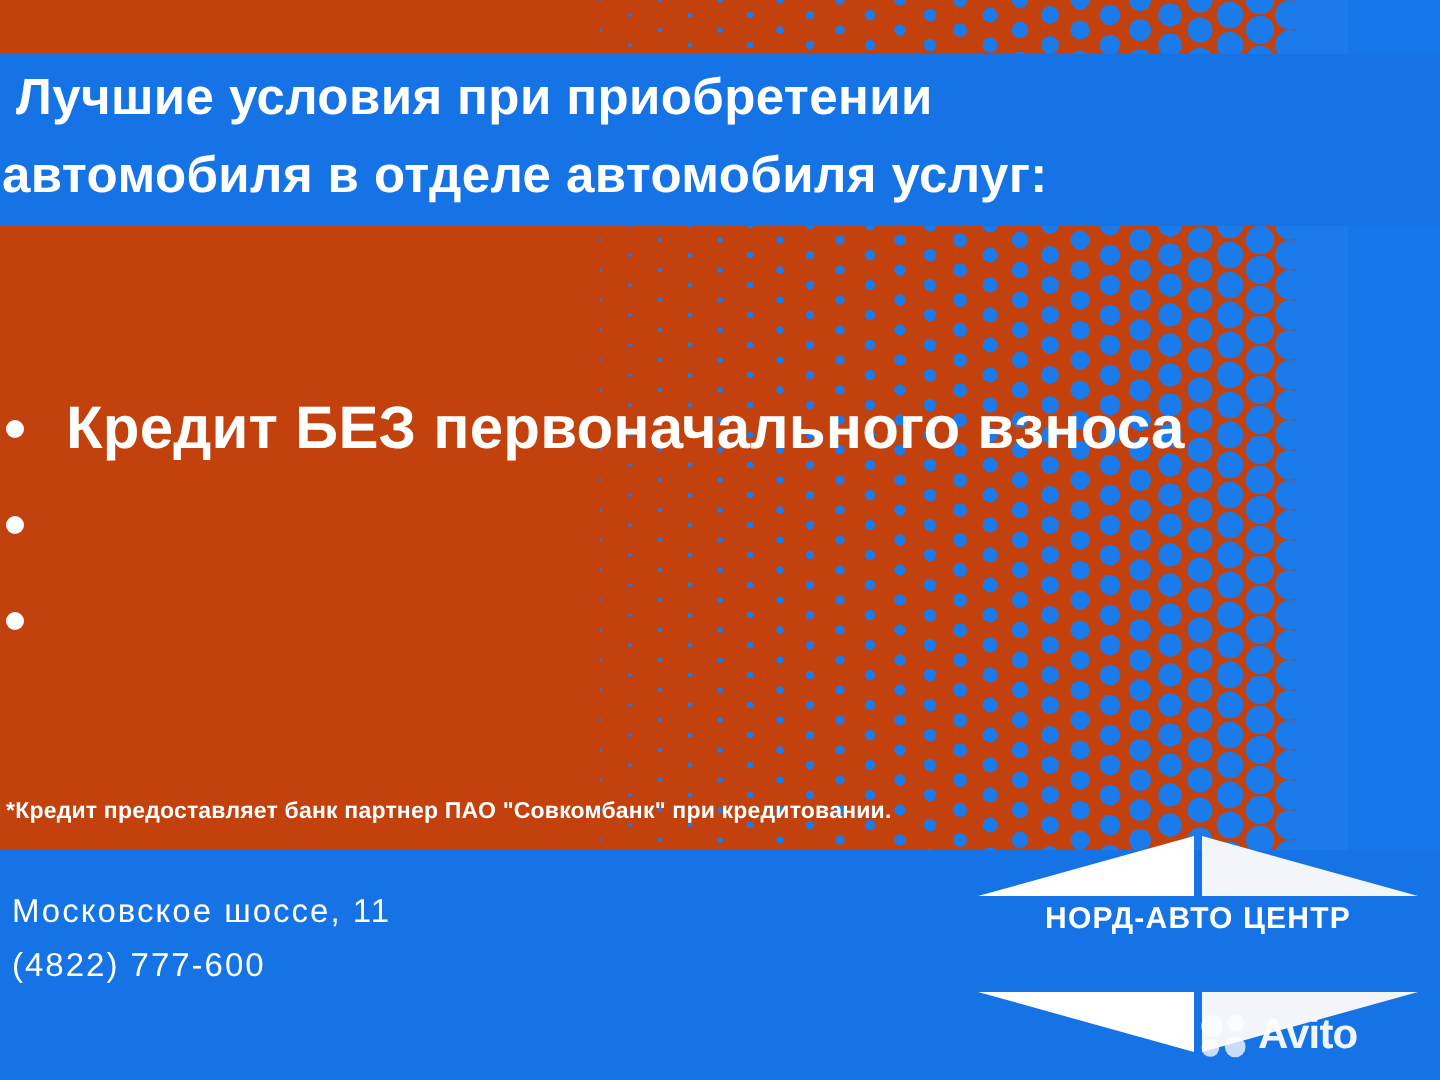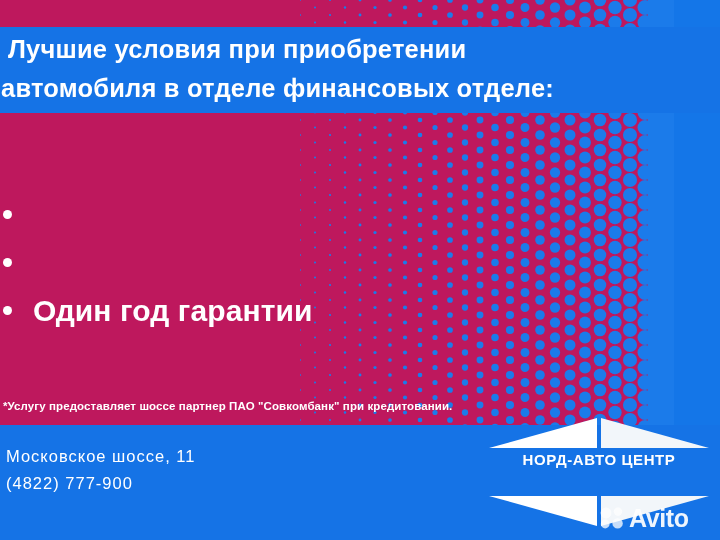--- a/index.html
+++ b/index.html
@@ -5,21 +5,21 @@
   html, body {
     margin: 0;
     padding: 0;
     background: #ffffff;
   }
   #banner {
     position: relative;
     width: 720px;
     height: 540px;
     overflow: hidden;
-    background: #be185d;
+    background: #c2410c;
     font-family: "Liberation Sans", sans-serif;
     -webkit-font-smoothing: antialiased;
   }
 
   
   .halftone {
     position: absolute;
     top: 0;
     bottom: 0;
     pointer-events: none;
@@ -170,21 +170,21 @@
   }
   .avito-mark {
     position: relative;
     width: 26px;
     height: 22px;
     margin-right: 3px;
     flex: 0 0 auto;
   }
   .avito-word {
     color: #ffffff;
-    font-size: 25px;
+    font-size: 21px;
     font-weight: bold;
     letter-spacing: -0.4px;
     line-height: 26px;
   }
 </style>
 </head>
 <body>
 
 <div id="banner">
 
@@ -1189,42 +1189,42 @@
         <circle cx="360.0" cy="540.0" r="7.90" fill="#1B7BEA"></circle>
         <circle cx="360.0" cy="555.0" r="7.90" fill="#1B7BEA"></circle>
         <circle cx="360.0" cy="570.0" r="7.90" fill="#1B7BEA"></circle>
       </svg></div>
   <div class="right-solid-2"></div>
   <div class="right-solid"></div>
 
   <div class="header-band"></div>
   <div class="header-text">
     <span class="l1">Лучшие условия при приобретении</span>
-    <span class="l2">автомобиля в отделе финансовых отделе:</span>
+    <span class="l2">автомобиля в отделе автомобиля услуг:</span>
   </div>
 
   <div class="bullets">
+    <div class="bullet-row">
+      <span class="bullet-dot"></span>
+      <span class="bullet-label">Кредит БЕЗ первоначального взноса</span>
+    </div>
     <div class="bullet-row">
       <span class="bullet-dot"></span>
     </div>
     <div class="bullet-row">
       <span class="bullet-dot"></span>
     </div>
-    <div class="bullet-row">
-      <span class="bullet-dot"></span>
-      <span class="bullet-label">Один год гарантии</span>
-    </div>
   </div>
 
-  <div class="disclaimer">*Услугу предоставляет шоссе партнер ПАО "Совкомбанк" при кредитовании.</div>
+  <div class="disclaimer">*Кредит предоставляет банк партнер ПАО "Совкомбанк" при кредитовании.</div>
 
   <div class="bottom-band"></div>
   <div class="contact">
     <div>Московское шоссе, 11</div>
-    <div>(4822) 777-900</div>
+    <div>(4822) 777-600</div>
   </div>
 
   <div class="logo">
     <svg class="logo-chev-top" viewBox="0 0 232 34" preserveAspectRatio="none">
       <polygon points="114,0 114,30 6,30" fill="#ffffff"></polygon>
       <polygon points="118,0 226,30 118,30" fill="#f2f6fa"></polygon>
     </svg>
     <div class="logo-name">НОРД-АВТО ЦЕНТР</div>
     <svg class="logo-chev-bot" viewBox="0 0 232 34" preserveAspectRatio="none">
       <polygon points="6,2 114,2 114,32" fill="#ffffff"></polygon>

